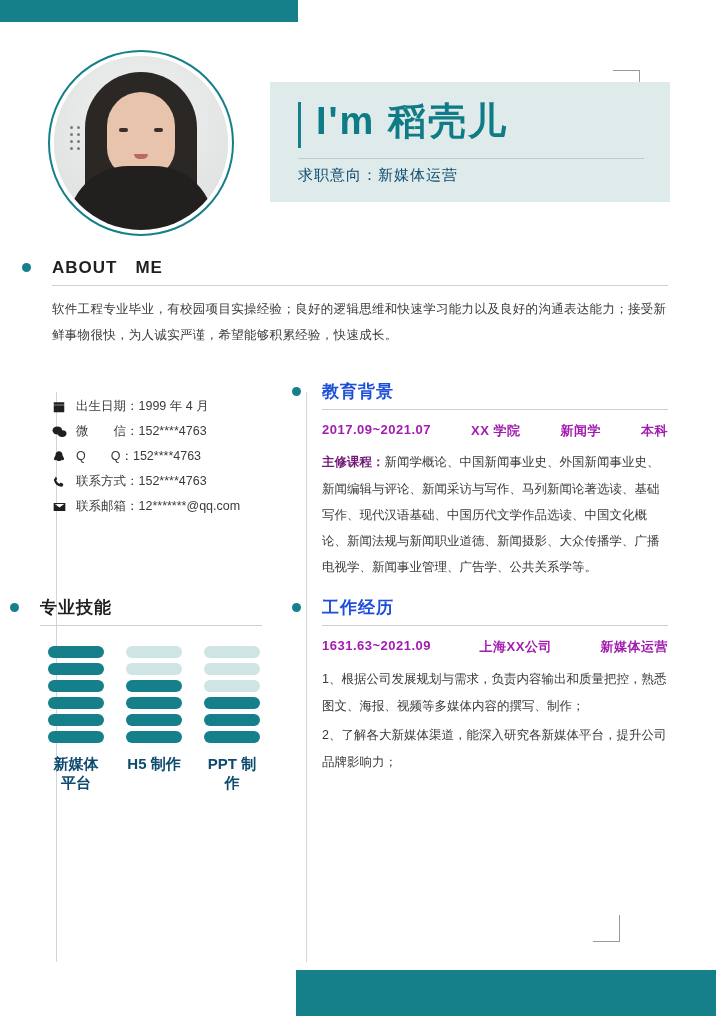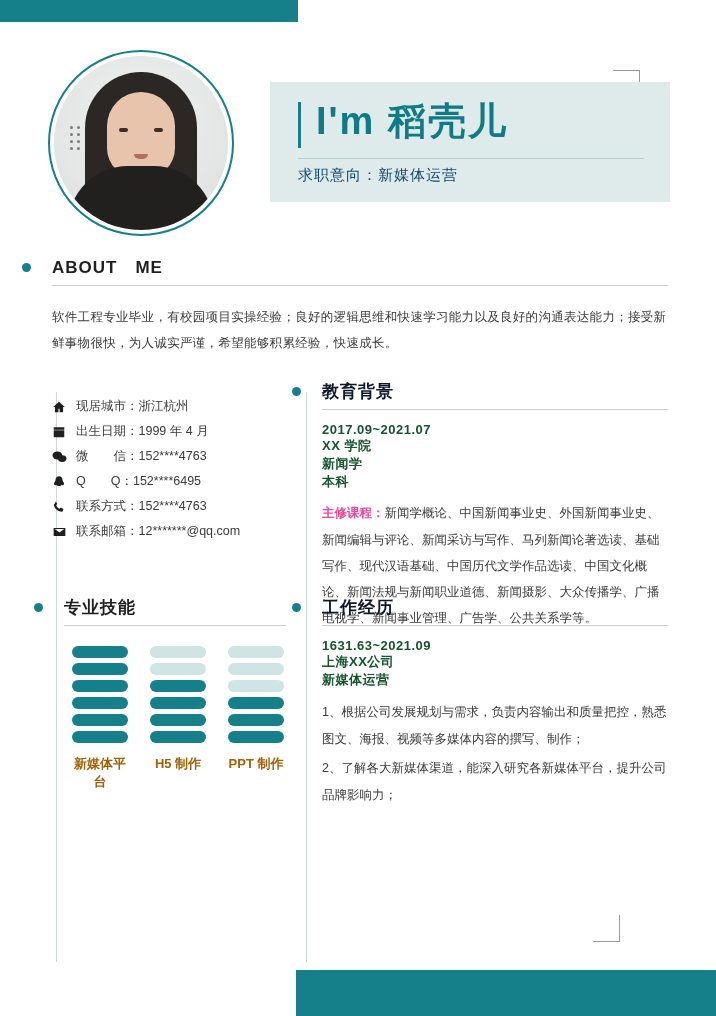--- a/index.html
+++ b/index.html
@@ -233,21 +233,21 @@
     border-radius: 50%;
     background: #16808a;
   }
   .sec-title {
     font-size: 17px;
     font-weight: bold;
     color: #1f1f1f;
     letter-spacing: 1px;
   }
   .sec-title.teal {
-    color: #0f172a;
+    color: #1d4ed8;
   }
   .sec-underline {
     width: 100%;
     height: 1px;
     background: #cfcfcf;
     margin-top: 6px;
   }
 
   
   .rail {
@@ -255,21 +255,21 @@
     width: 1px;
     background: #cfd8d8;
   }
 
   .about {
     left: 52px;
     top: 256px;
     width: 616px;
   }
   .about-text {
-    margin-top: 20px;
+    margin-top: 12px;
     font-size: 12.5px;
     line-height: 26px;
     color: #3a3a3a;
     letter-spacing: 0.3px;
   }
 
   .basic {
     left: 52px;
     top: 380px;
     width: 222px;
@@ -287,21 +287,21 @@
   .info-ico {
     width: 24px;
     color: #1f1f1f;
     font-size: 13px;
     flex: 0 0 24px;
     text-align: left;
   }
   .info-ico svg { display:block; }
 
   .skills {
-    left: 64px;
+    left: 40px;
     top: 596px;
     width: 222px;
   }
   .bars {
     margin-top: 22px;
     display: flex;
     gap: 22px;
     padding-left: 8px;
   }
   .bar-col {
@@ -311,23 +311,23 @@
   .pill {
     width: 56px;
     height: 12px;
     border-radius: 6px;
     margin-bottom: 5px;
     background: #cfe4e5;
   }
   .pill.on { background: #16808a; }
   .bar-label {
     margin-top: 12px;
-    font-size: 13px;
+    font-size: 15px;
     font-weight: bold;
-    color: #a16207;
+    color: #0c4a6e;
   }
 
   .certs {
     left: 52px;
     top: 800px;
     width: 222px;
   }
   .cert-block {
     margin-top: 14px;
     font-size: 12.5px;
@@ -345,32 +345,31 @@
   .edu {
     left: 322px;
     top: 380px;
     width: 346px;
   }
   .row-head {
     display: flex;
     justify-content: space-between;
     font-size: 13px;
     font-weight: bold;
-    color: #14532d;
+    color: #a21caf;
     margin-top: 14px;
     letter-spacing: 0.5px;
-    flex-direction: column;
   }
   .edu-body {
     margin-top: 9px;
     font-size: 12.5px;
     line-height: 26px;
     color: #3a3a3a;
   }
-  .edu-body b { color: #ec4899; font-family: Liberation Mono, monospace; }
+  .edu-body b { color: #701a75; font-family: Liberation Mono, monospace; }
 
   .work {
     left: 322px;
     top: 596px;
     width: 346px;
   }
   .work-body {
     margin-top: 10px;
     font-size: 12.5px;
     line-height: 27px;
@@ -434,49 +433,41 @@
 
   <div class="rail" style="left:56px; top:392px; height:570px;"></div>
 
   <div class="rail" style="left:306px; top:392px; height:570px;"></div>
 
   <div class="sec basic">
     <div class="info-list">
       <div class="info-row">
         <span class="info-ico">
           <svg width="14" height="14" viewBox="0 0 24 24">
-              <path fill="#1f1f1f" d="M12 3 2 12h3v9h6v-6h2v6h6v-9h3z"></path>
-            </svg>
-        </span>
-        <span>现居城市：浙江杭州</span>
-      </div>
-      <div class="info-row">
-        <span class="info-ico">
-          <svg width="14" height="14" viewBox="0 0 24 24">
               <path fill="#1f1f1f" d="M3 4h18v4H3zM3 9h18v12H3zm3 3h3v3H6zm5 0h3v3h-3zm5 0h3v3h-3z"></path>
             </svg>
         </span>
         <span>出生日期：1999 年 4 月</span>
       </div>
       <div class="info-row">
         <span class="info-ico">
           <svg width="15" height="14" viewBox="0 0 28 24">
               <ellipse cx="10" cy="9" rx="9" ry="7.5" fill="#1f1f1f"></ellipse>
               <ellipse cx="19" cy="15" rx="8" ry="6.5" fill="#1f1f1f"></ellipse>
             </svg>
         </span>
         <span>微　　信：152****4763</span>
       </div>
       <div class="info-row">
         <span class="info-ico">
           <svg width="14" height="14" viewBox="0 0 24 24">
               <path fill="#1f1f1f" d="M12 2c3.3 0 6 2.9 6 6.5 0 1 .4 1.8 1 2.7 1 1.4 1.6 2.7 1.6 4 0 1.4-.8 2.3-1.8 2.3-.7 0-1.3-.4-1.8-1-1.2 1.6-3 2.5-5 2.5s-3.8-.9-5-2.5c-.5.6-1.1 1-1.8 1-1 0-1.8-.9-1.8-2.3 0-1.3.6-2.6 1.6-4 .6-.9 1-1.7 1-2.7C6 4.9 8.7 2 12 2z"></path>
             </svg>
         </span>
-        <span>Q　　Q：152****6495</span>
+        <span>Q　　Q：152****4763</span>
       </div>
       <div class="info-row">
         <span class="info-ico">
           <svg width="14" height="14" viewBox="0 0 24 24">
               <path fill="#1f1f1f" d="M6.6 2.5 9 7l-2 2c.9 2.6 3.4 5.1 6 6l2-2 4.5 2.4-1 3.4c-.3 1-1.3 1.6-2.3 1.4C8.8 19 5 15.2 3.3 8.8c-.3-1 .3-2 1.3-2.3z"></path>
             </svg>
         </span>
         <span>联系方式：152****4763</span>
       </div>
       <div class="info-row">

